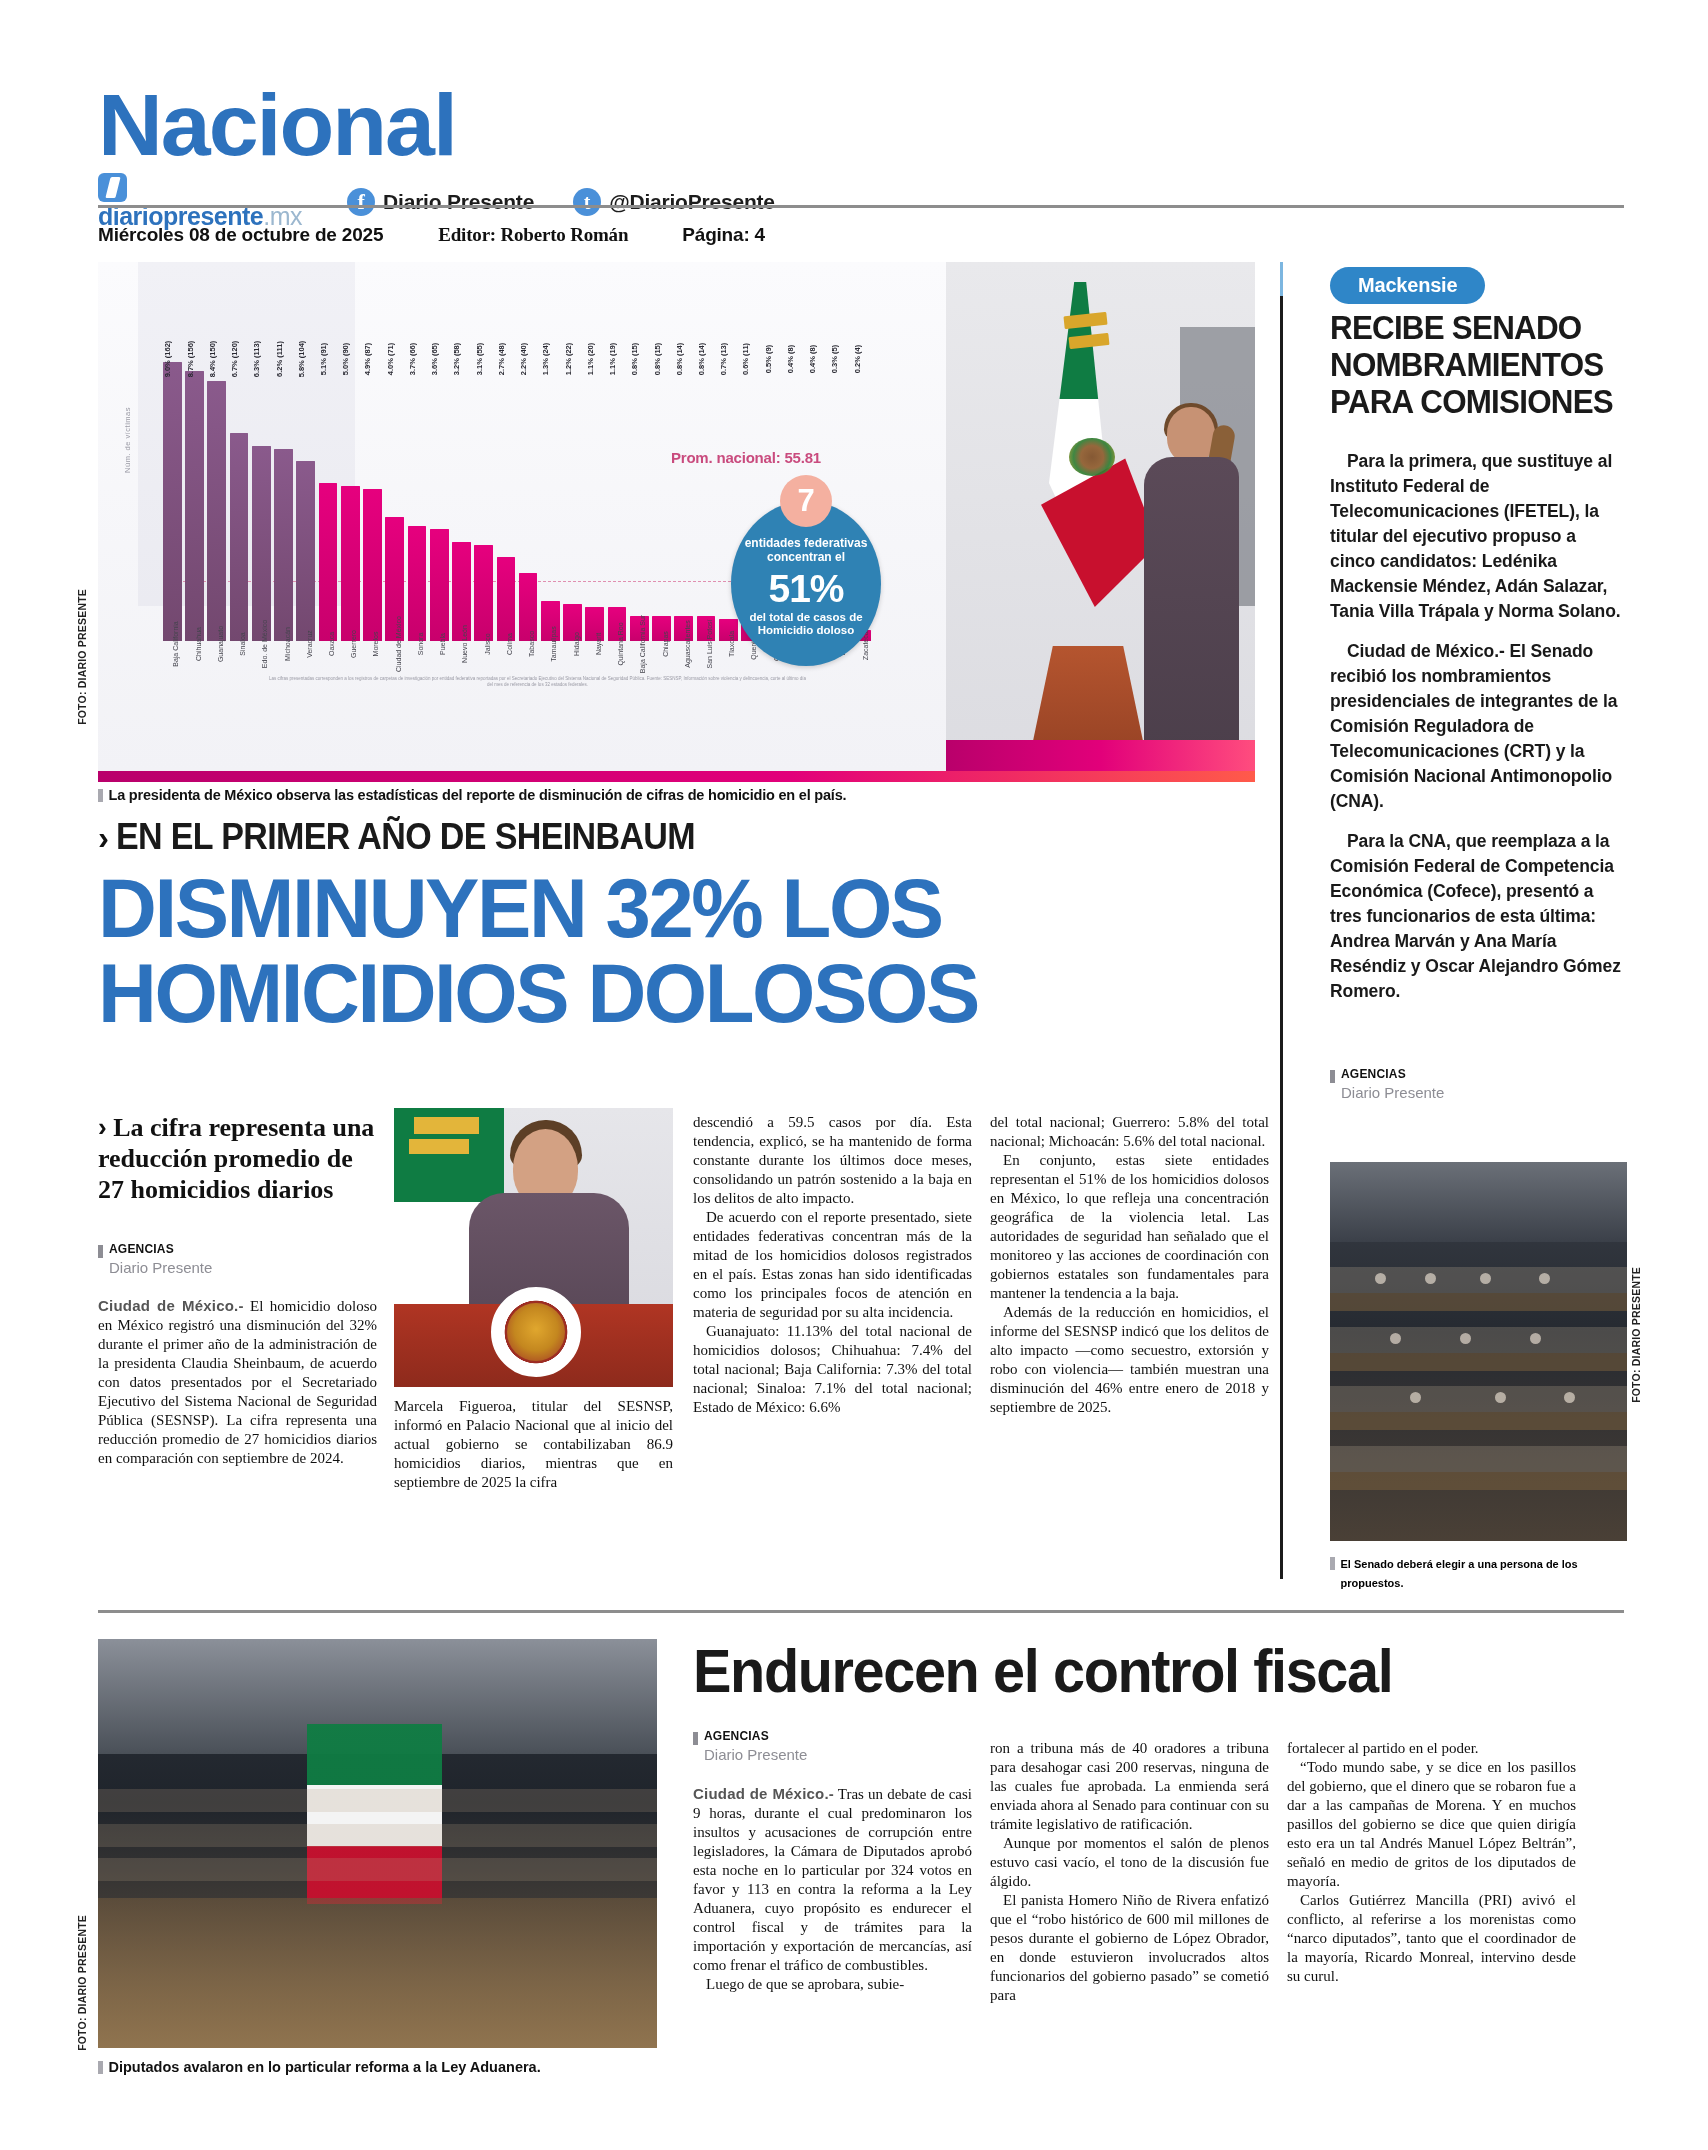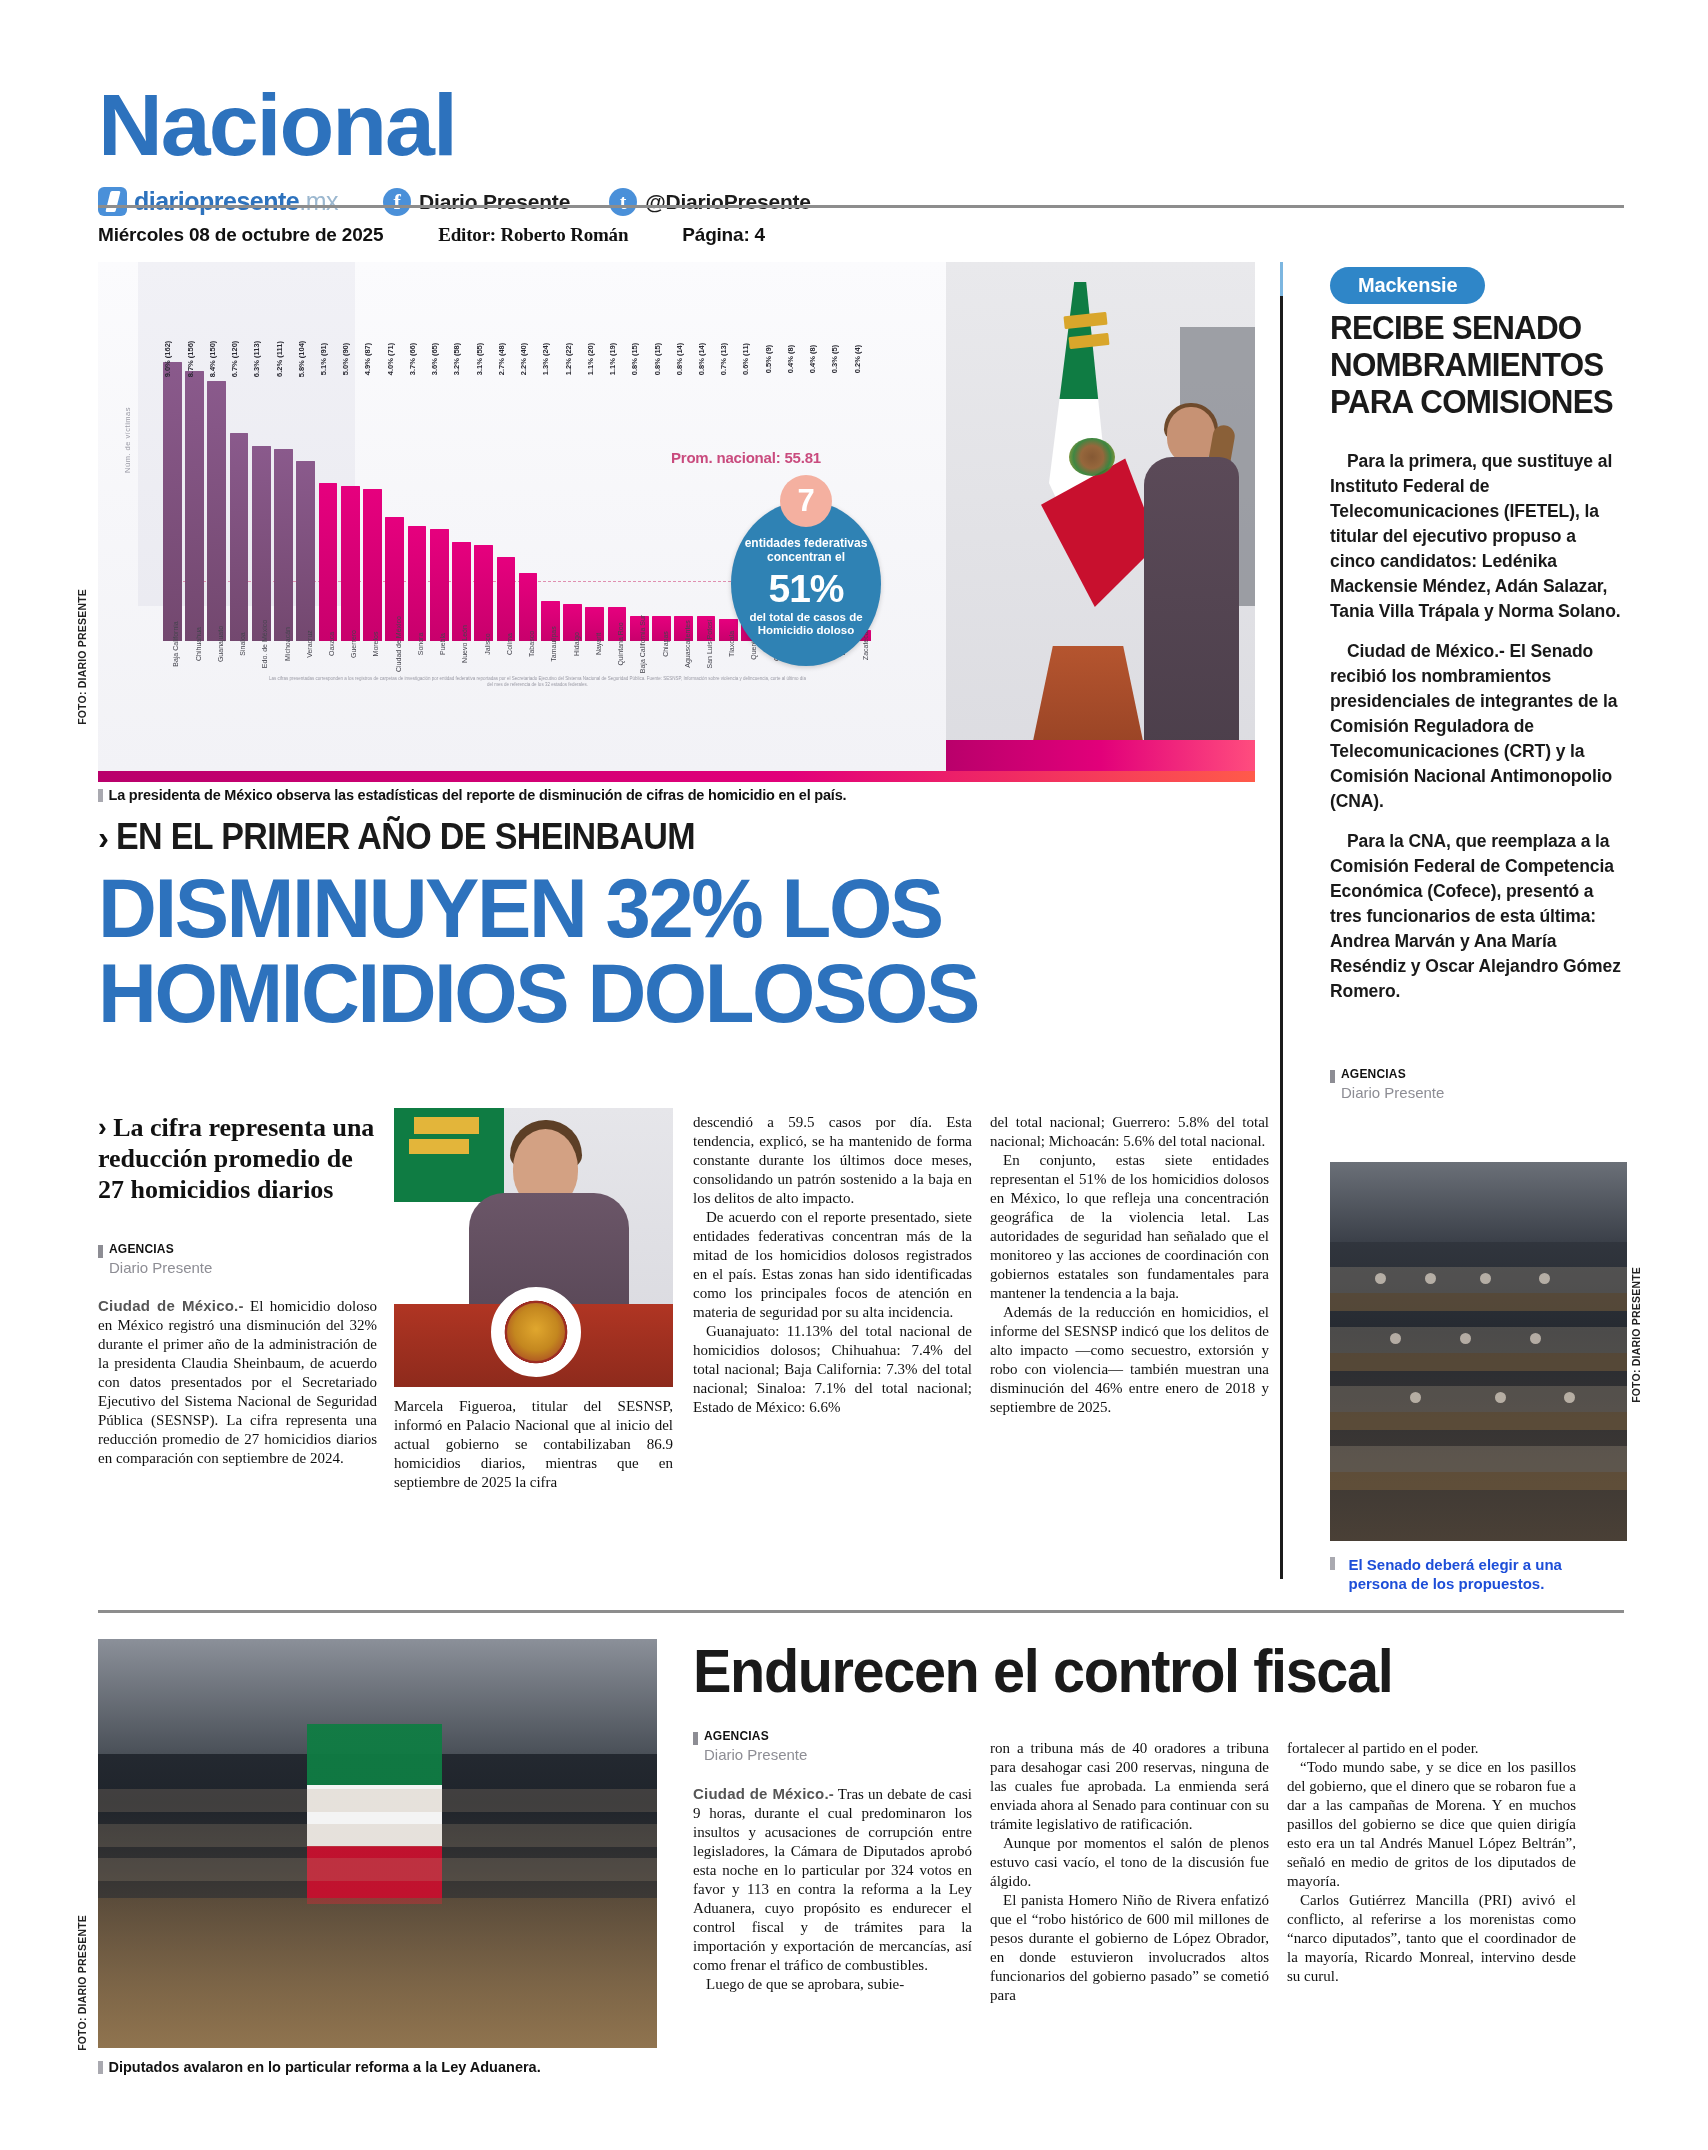--- a/index.html
+++ b/index.html
@@ -3,21 +3,21 @@
 <meta charset="utf-8">
 <style>
   html,body{margin:0;padding:0;background:#ffffff;}
   body{width:1709px;height:2151px;font-family:"Liberation Sans",sans-serif;color:#111;position:relative;overflow:hidden;}
   .page{position:relative;width:1709px;height:2151px;background:#fff;}
 
   
   .masthead{position:absolute;left:98px;top:81px;width:1526px;}
   .masthead-title{font-family:"Liberation Sans",sans-serif;font-weight:bold;font-size:88px;line-height:88px;letter-spacing:-2px;color:#2d72bd;transform:scaleX(1.02);transform-origin:left top;}
   .social-row{display:flex;align-items:center;gap:0;margin-top:15px;height:35px;}
-  .brandmark{display:flex;align-items:flex-start;}
+  .brandmark{display:flex;align-items:flex-start;flex-direction:column;}
   .bm-icon{width:29px;height:29px;border-radius:6px;background:#4a90d9;position:relative;margin-right:7px;}
   .bm-icon:after{content:"";position:absolute;left:9.5px;top:4px;width:9.5px;height:21px;background:#fff;border-radius:1.5px;transform:skewX(-14deg);}
   .bm-text{font-size:25px;font-weight:bold;color:#2d72bd;letter-spacing:-0.5px;}
   .bm-text .mx{color:#9bb7cf;font-weight:normal;}
   .fb-wrap{display:flex;align-items:center;margin-left:45px;}
   .fb-icon{width:28px;height:28px;border-radius:50%;background:#4a90d9;color:#fff;font-weight:bold;font-size:22px;display:flex;align-items:center;justify-content:center;line-height:1;font-family:"Liberation Serif",serif;margin-right:8px;}
   .fb-label{font-size:21px;font-weight:bold;color:#1c1c1c;letter-spacing:-0.2px;}
   .tw-wrap{display:flex;align-items:center;margin-left:39px;}
   .tw-icon{width:28px;height:28px;border-radius:50%;background:#4a90d9;color:#fff;font-weight:bold;font-size:20px;display:flex;align-items:center;justify-content:center;line-height:1;font-family:"Liberation Serif",serif;margin-right:8px;}
   .tw-label{font-size:21px;font-weight:bold;color:#1c1c1c;letter-spacing:-0.2px;}
@@ -115,21 +115,21 @@
   .pill{position:absolute;left:1330px;top:267px;padding:7px 28px;border-radius:20px;background:#2f86c8;color:#fff;font-size:20px;font-weight:bold;letter-spacing:-0.2px;}
   .side-head{position:absolute;left:1330px;top:309px;width:299px;font-size:33px;line-height:37px;font-weight:bold;letter-spacing:-0.8px;color:#1a1a1a;transform:scaleX(.95);transform-origin:left top;}
   .side-body{position:absolute;left:1330px;top:449px;width:294px;font-size:17.5px;line-height:25px;font-weight:bold;color:#191919;letter-spacing:-0.1px;}
   .side-body p{margin:0 0 15px 0;text-indent:17px;}
   .side-byline{position:absolute;left:1330px;top:1067px;}
   .side-photo{position:absolute;left:1330px;top:1162px;width:297px;height:379px;background:linear-gradient(180deg,#3a3f48 0%,#262a31 45%,#4a4036 100%);overflow:hidden;}
   .sp-row{position:absolute;left:0;width:100%;height:26px;background:rgba(190,175,150,.25);}
   .sp-desk{position:absolute;left:0;width:100%;height:18px;background:rgba(120,95,60,.55);}
   .sp-dot{position:absolute;width:11px;height:11px;border-radius:50%;background:rgba(235,225,210,.65);}
   .sp-top{position:absolute;left:0;top:0;width:100%;height:80px;background:linear-gradient(180deg,#6b7078 0%,#3b4049 100%);}
-  .side-cap{position:absolute;left:1330px;top:1555px;width:294px;font-size:15px;line-height:19px;font-weight:bold;color:#1d4ed8;display:flex;gap:14px;}
+  .side-cap{position:absolute;left:1330px;top:1555px;width:294px;font-size:11px;line-height:19px;font-weight:bold;color:#000000;display:flex;gap:6px;}
 
   
   .hrule-bottom{position:absolute;left:98px;top:1610px;width:1526px;height:2.5px;background:#8d8d8d;}
   .photo-bottom{position:absolute;left:98px;top:1639px;width:559px;height:409px;background:linear-gradient(180deg,#2e333c 0%,#1f242b 40%,#6b5a46 100%);overflow:hidden;}
   .pb-ceiling{position:absolute;left:0;top:0;width:100%;height:115px;background:linear-gradient(180deg,#8b9099 0%,#4a5058 100%);}
   .pb-flagbar{position:absolute;left:209px;top:85px;width:135px;height:180px;background:linear-gradient(180deg,#0f7c43 0%,#0f7c43 34%,#ffffff 34%,#ffffff 68%,#c8102e 68%);opacity:.95;}
   .pb-row{position:absolute;left:0;width:100%;height:23px;background:rgba(180,160,130,.22);}
   .pb-seats{position:absolute;left:0;bottom:0;width:100%;height:150px;background:linear-gradient(180deg,rgba(110,88,62,.6) 0%,rgba(150,120,80,.85) 100%);}
   .bottom-cap{position:absolute;left:98px;top:2059px;width:559px;font-size:14.5px;font-weight:bold;color:#111;display:flex;gap:6px;}
 

